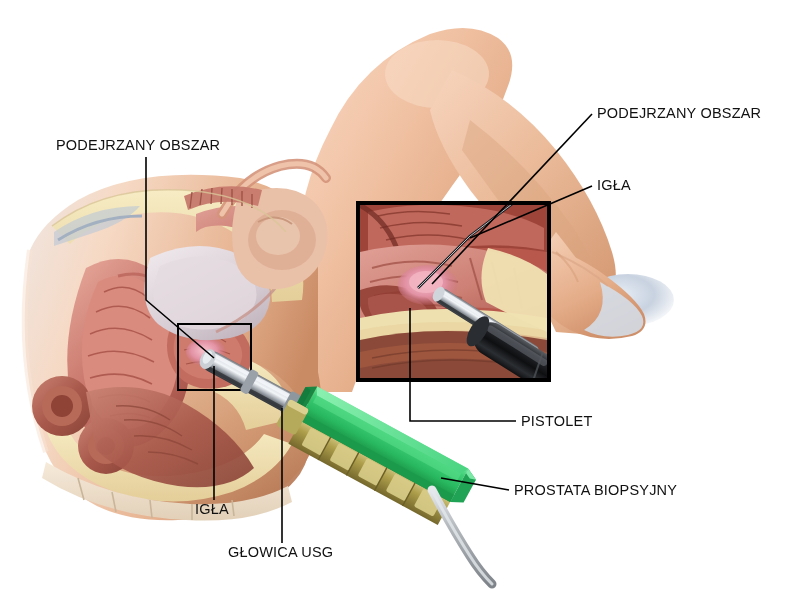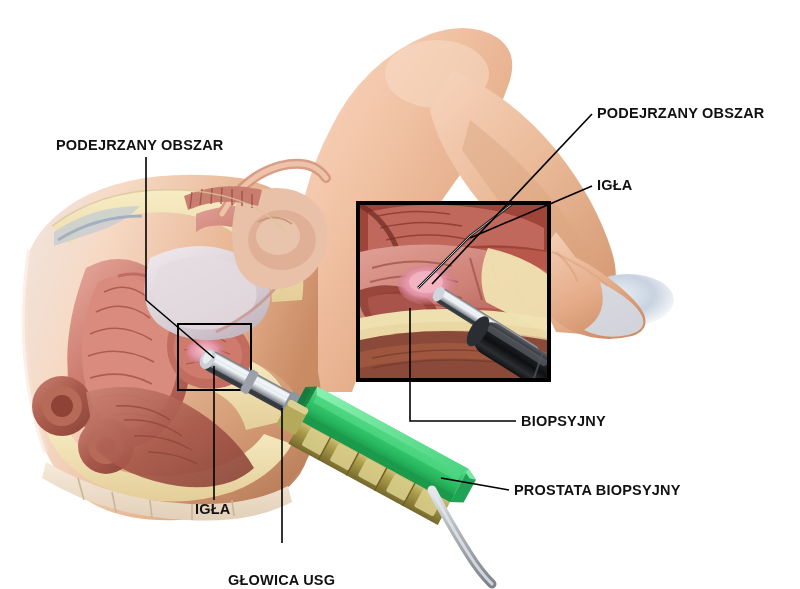--- a/index.html
+++ b/index.html
@@ -8,34 +8,34 @@
     width:800px;height:589px;position:relative;overflow:hidden;
     font-family:"Liberation Sans","DejaVu Sans",sans-serif;
     background:#ffffff;
   }
   #stage{position:absolute;left:0;top:0;width:800px;height:589px;}
   svg#art{position:absolute;left:0;top:0;width:800px;height:589px;display:block;}
 
   .callout-label{
     position:absolute;
     font-family:"Liberation Sans","DejaVu Sans",sans-serif;
-    font-weight:bold;
+    font-weight:normal;
     font-size:14.5px;
     letter-spacing:.2px;
     color:#111111;
     white-space:nowrap;
     line-height:1;
   }
   #lbl-suspect-left{left:56px;top:138px;}
   #lbl-suspect-right{left:597px;top:106px;}
   #lbl-needle-right{left:597px;top:178px;}
   #lbl-prostate{left:521px;top:414px;}
   #lbl-gun{left:514px;top:483px;}
   #lbl-needle-left{left:195px;top:502px;}
-  #lbl-probe{left:228px;top:545px;margin-top:28px;}
+  #lbl-probe{left:228px;top:545px;}
 </style>
 </head>
 <body>
 
 <div id="stage">
 
 <svg id="art" viewBox="0 0 800 589">
   <defs>
 
     <linearGradient id="gThigh" x1="0" y1="0" x2="1" y2="1">
@@ -455,21 +455,21 @@
     <path d="M282 543 L282 408"></path>
   </g>
 </svg>
 
 <div class="callout-label" id="lbl-suspect-left">PODEJRZANY OBSZAR</div>
 
 <div class="callout-label" id="lbl-suspect-right">PODEJRZANY OBSZAR</div>
 
 <div class="callout-label" id="lbl-needle-right">IGŁA</div>
 
-<div class="callout-label" id="lbl-prostate">BIOPSYJNY</div>
+<div class="callout-label" id="lbl-prostate">PISTOLET</div>
 
 <div class="callout-label" id="lbl-gun">PROSTATA BIOPSYJNY</div>
 
 <div class="callout-label" id="lbl-needle-left">IGŁA</div>
 
 <div class="callout-label" id="lbl-probe">GŁOWICA USG</div>
 
 </div>
 
 </body></html>

